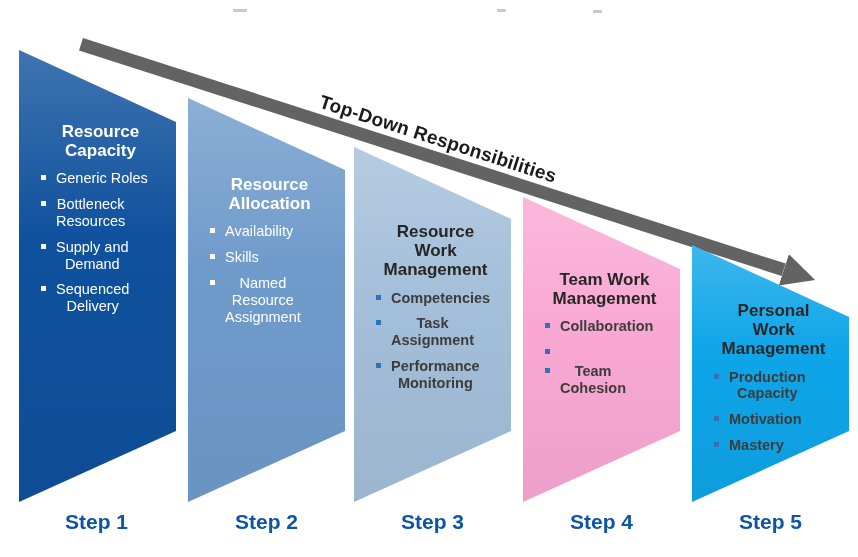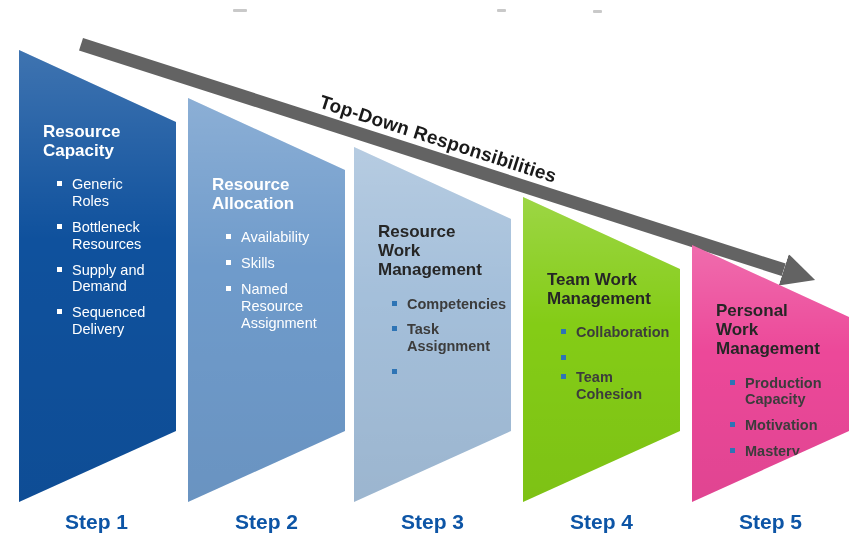--- a/index.html
+++ b/index.html
@@ -37,35 +37,35 @@
   .chevron::before{
     content:"";position:absolute;inset:0;pointer-events:none;
     background:linear-gradient(rgba(255,255,255,.20),rgba(255,255,255,0) 42%,rgba(0,0,0,.05));
   }
   .c1{left:19px; top:50px; height:452px;}
   .c2{left:188px;top:98px; height:404px;}
   .c3{left:354px;top:147px;height:355px;}
   .c4{left:523px;top:197px;height:305px;}
   .c5{left:692px;top:245px;height:257px;}
 
-  .content{position:absolute;left:16px;right:10px;padding-left:8px;}
+  .content{position:absolute;left:0;right:10px;padding-left:16px;text-align:center;}
   .c1 .content{top:72px}
   .c2 .content{top:77px}
   .c3 .content{top:75px}
   .c4 .content{top:73px}
   .c5 .content{top:56px}
 
   .title{
     margin:0 0 10px 0;font-size:17px;font-weight:bold;line-height:1.13;
     white-space:pre-line;
   }
   .light .title{color:#ffffff;}
   .dark  .title{color:#262626;}
 
-  .bullets{list-style:none;margin:16px;padding:0;}
+  .bullets{list-style:none;margin:8px;padding:0;}
   .bullet{display:flex;margin-bottom:9px;font-size:14.5px;line-height:1.16;}
   .marker{flex:0 0 auto;width:5px;height:5px;margin:5px 10px 0 -2px;}
   .light .marker{background:#ffffff;}
   .dark  .marker{background:#2e74b5;}
   .bullet-text{white-space:pre-line;}
   .light .bullet-text{color:#ffffff;}
   .dark  .bullet-text{color:#3c3c3c;font-weight:bold;}
 
   .step-label{
     position:absolute;top:510px;width:197px;text-align:center;
@@ -149,47 +149,49 @@
             <span class="marker"></span>
             <span class="bullet-text">Competencies</span>
           </li>
         <li class="bullet">
             <span class="marker"></span>
             <span class="bullet-text">Task
 Assignment</span>
           </li>
         <li class="bullet">
             <span class="marker"></span>
-          </li>
-      </ul>
-    </div>
-  </div>
-
-  <div class="chevron c4 dark" style="background-color: #84cc16;">
+            <span class="bullet-text">Performance
+Monitoring</span>
+          </li>
+      </ul>
+    </div>
+  </div>
+
+  <div class="chevron c4 dark" style="background-color: #f9a8d4;">
     <div class="content">
       <h3 class="title">Team Work
 Management</h3>
       <ul class="bullets">
         <li class="bullet">
             <span class="marker"></span>
             <span class="bullet-text">Collaboration</span>
           </li>
         <li class="bullet">
             <span class="marker"></span>
           </li>
         <li class="bullet">
             <span class="marker"></span>
             <span class="bullet-text">Team
 Cohesion</span>
           </li>
       </ul>
     </div>
   </div>
 
-  <div class="chevron c5 dark" style="background-color: #ec4899;">
+  <div class="chevron c5 dark" style="background-color: #0ea5e9;">
     <div class="content">
       <h3 class="title">Personal
 Work
 Management</h3>
       <ul class="bullets">
         <li class="bullet">
             <span class="marker"></span>
             <span class="bullet-text">Production
 Capacity</span>
           </li>

